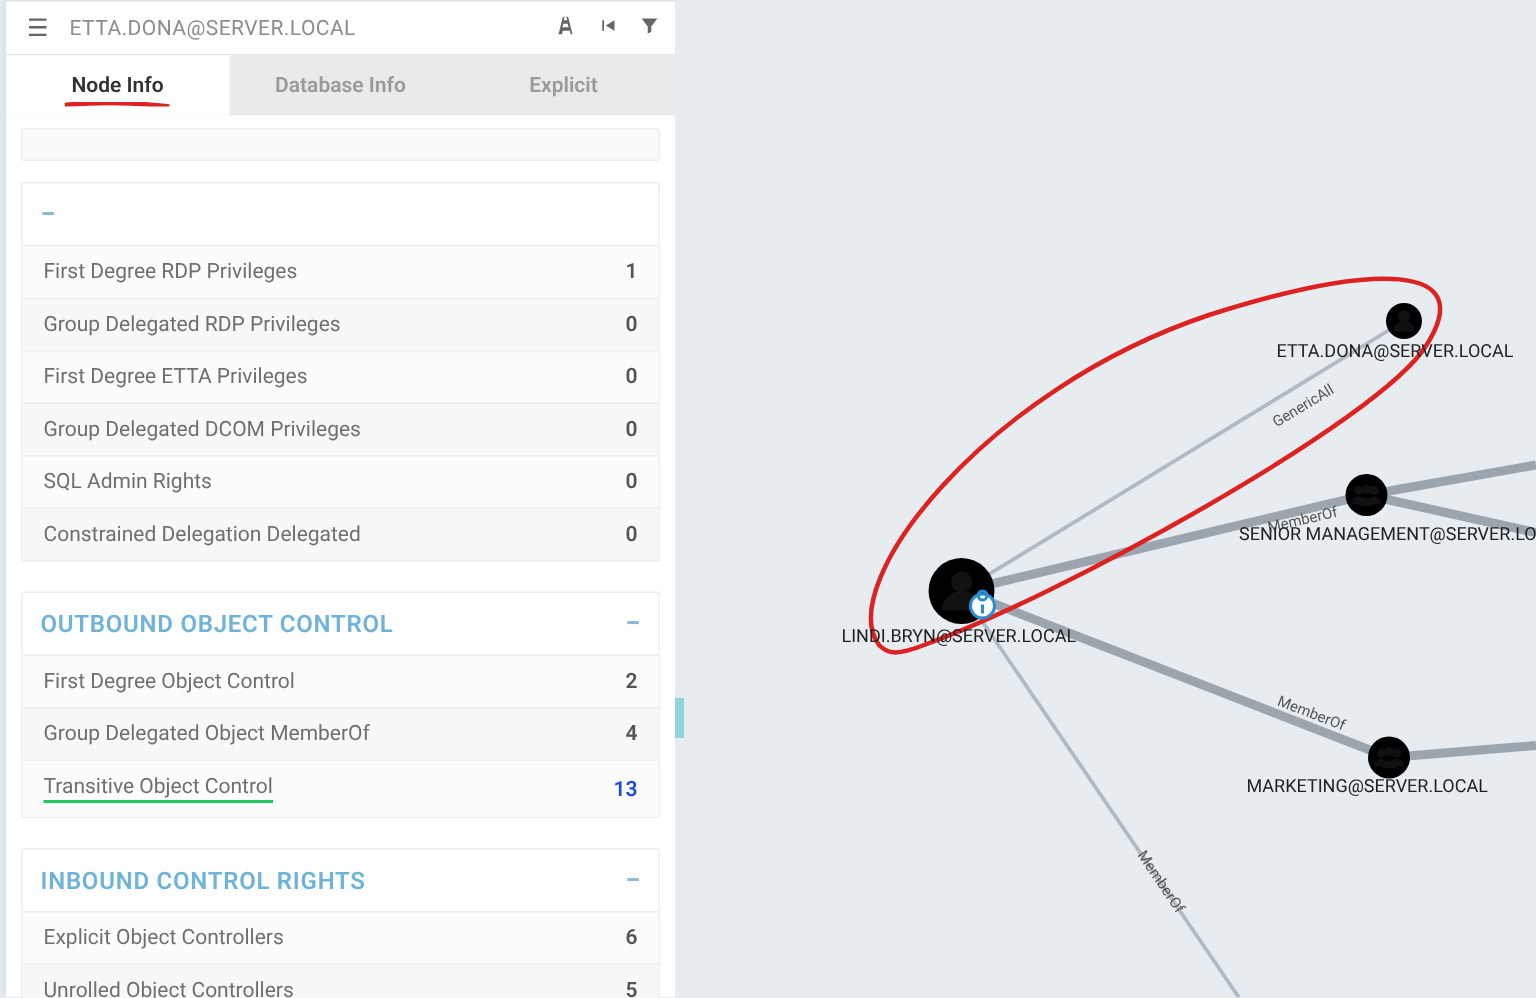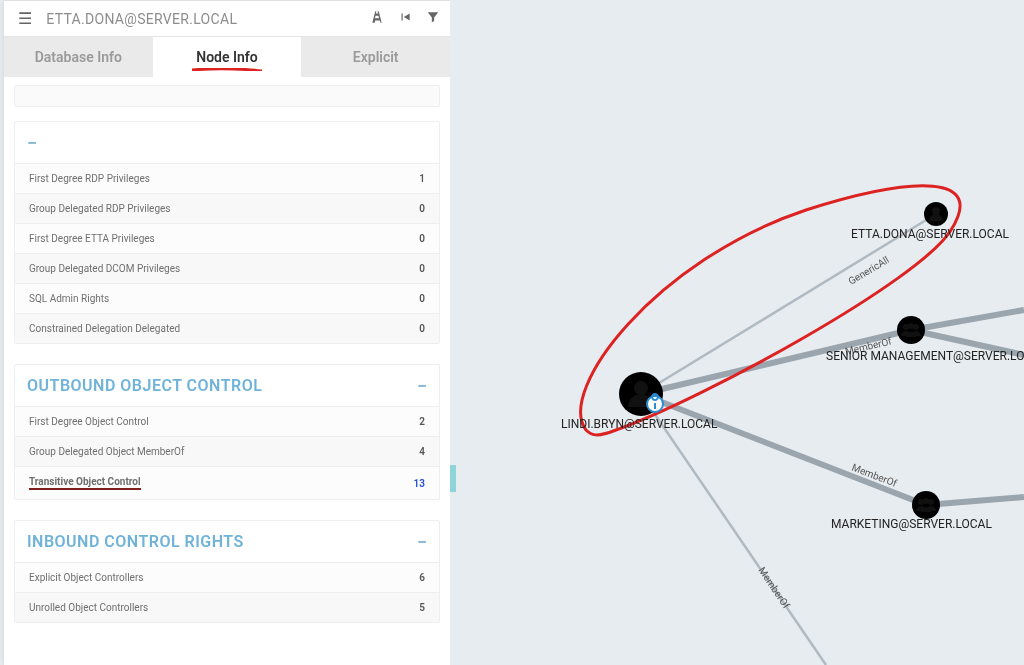--- a/index.html
+++ b/index.html
@@ -18,26 +18,26 @@
   .tab .underline { position: absolute; bottom: 6px; left: 50%; transform: translateX(-50%); width: 70px; height: 3px; }
 
   .scroll { flex: 1; overflow-y: auto; padding-bottom: 20px; }
   .empty-row { height: 22px; border: 1px solid #eee; margin: 8px 10px 14px 10px; background: #fafafa; border-radius: 2px; }
 
   .section { margin: 8px 10px 20px 10px; border: 1px solid #eee; border-radius: 2px; }
   .section-hdr { display: flex; justify-content: space-between; align-items: center; padding: 10px 12px; }
   .section-title { color: #6fb3d9; font-size: 16px; font-weight: 600; letter-spacing: 0.5px; }
   .collapse { color: #8bb8d6; font-size: 18px; font-weight: 700; cursor: pointer; }
   .rows { }
-  .row { display: flex; justify-content: space-between; align-items: center; padding: 9px 14px; border-top: 1px solid #eee; font-size: 10px; background: #f8f8f8; }
+  .row { display: flex; justify-content: space-between; align-items: center; padding: 9px 14px; border-top: 1px solid #eee; font-size: 14px; background: #f8f8f8; }
   .row:nth-child(odd) { background: #fcfcfc; }
   .row-label { color: #6f6f6f; }
   .row-val { color: #555; font-weight: 600; }
   .row-val.highlight { color: #1d4ed8; }
-  .row .red-underline { display: inline-block; border-bottom: 2px solid #7f1d1d; padding-bottom: 1px; font-weight: bold; }
+  .row .red-underline { display: inline-block; border-bottom: 2px solid #22c55e; padding-bottom: 1px; }
 
   .splitter { position:absolute; left: 450px; top:0; width:6px; height:100%; background: linear-gradient(to bottom, #e7ecf0 0%, #e7ecf0 70%, #8fd4d9 70%, #8fd4d9 74%, #e7ecf0 74%); }
 
   .graph { position: absolute; left: 456px; top:0; right:0; bottom:0; }
   .graph svg { width: 100%; height: 100%; }
   .node-lbl { font-size: 12px; fill: #222; }
   .edge-lbl { font-size: 10px; fill: #555; }
   .edge { stroke: #9aa5ae; stroke-width: 6; fill: none; }
   .edge.thin { stroke-width: 2.5; stroke: #b0bac2; }
   .anno { stroke: #d22; stroke-width: 3; fill: none; }
@@ -62,27 +62,27 @@
       </span>
       <span>
         <svg width="14" height="14" viewBox="0 0 24 24">
             <path fill="#666" d="M3 4h18l-7 9v6l-4 2v-8z"></path>
           </svg>
       </span>
     </div>
   </div>
 
   <div class="tabs">
-    <div class="tab">Database Info</div>
     <div class="tab active">
       <span>Node Info</span>
       <svg class="underline" width="70" height="4">
           <path d="M0 2 Q35 -1 70 3" stroke="#d22" stroke-width="3" fill="none"></path>
         </svg>
     </div>
+    <div class="tab">Database Info</div>
     <div class="tab">Explicit</div>
   </div>
 
   <div class="scroll">
     <div class="empty-row"></div>
 
     <div class="section">
       <div class="section-hdr">
         <span class="collapse">−</span>
       </div>

